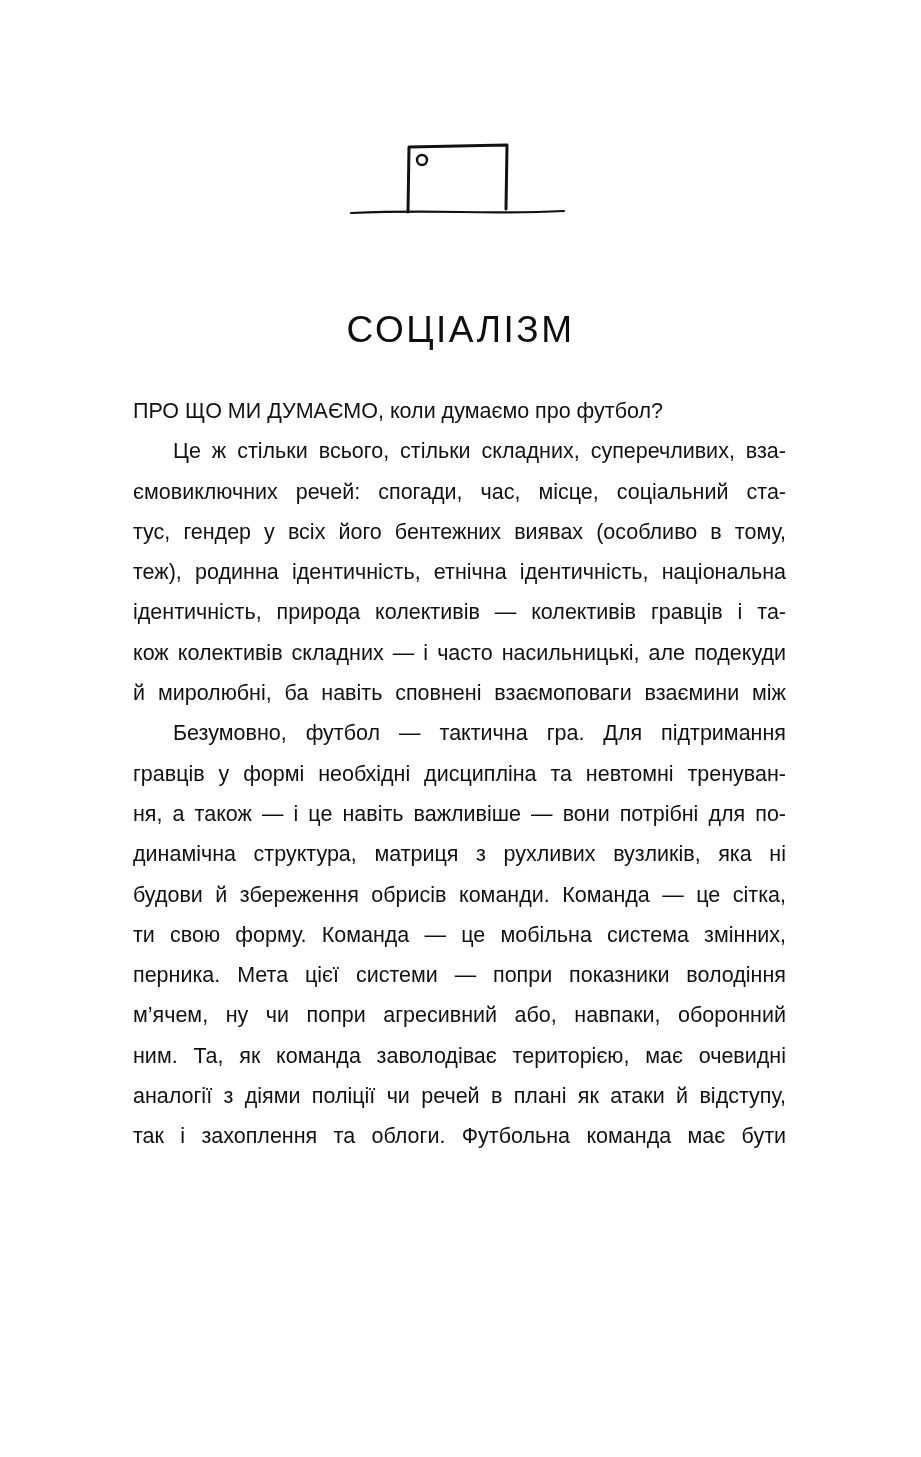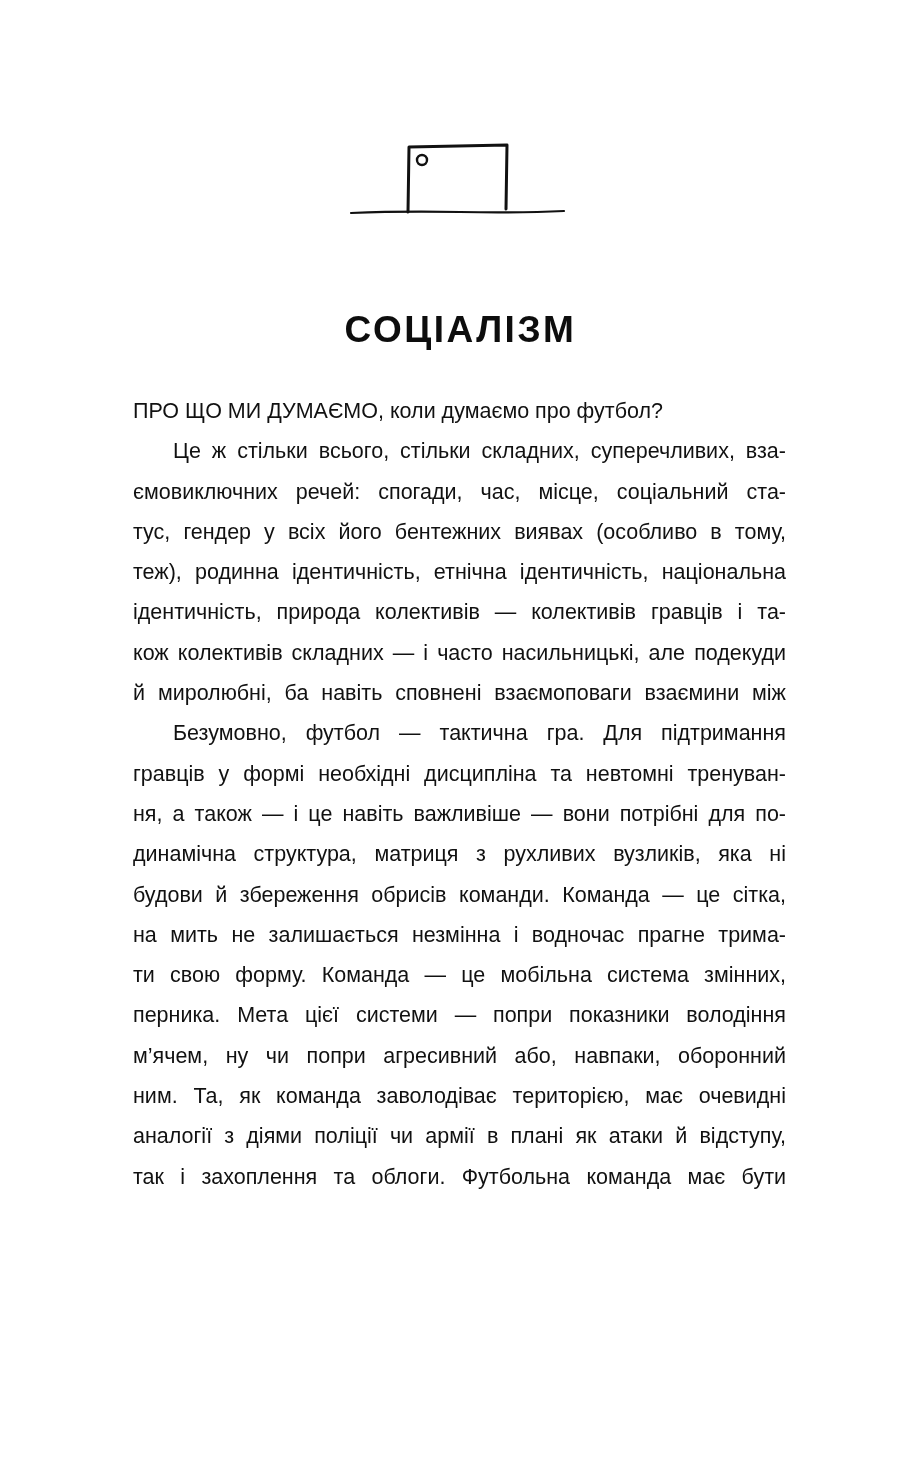--- a/index.html
+++ b/index.html
@@ -22,21 +22,21 @@
       width: 240px;
       height: 100px;
     }
     .chapter-title {
       position: absolute;
       left: 0;
       width: 921px;
       top: 282px;
       text-align: center;
       font-size: 37px;
-      font-weight: 700;
+      font-weight: 400;
       letter-spacing: 2.5px;
       line-height: 46px;
       color: #0d0d0d;
     }
     .text-block {
       position: absolute;
       left: 133px;
       top: 391px;
       width: 653px;
     }
@@ -88,22 +88,21 @@
     <span class="line">кож колективів складних — і часто насильницькі, але подекуди</span>
     <span class="line">й миролюбні, ба навіть сповнені взаємоповаги взаємини між</span>
   </div>
 
   <div>
     <span class="line indent">Безумовно, футбол — тактична гра. Для підтримання</span>
     <span class="line">гравців у формі необхідні дисципліна та невтомні тренуван-</span>
     <span class="line">ня, а також — і це навіть важливіше — вони потрібні для по-</span>
     <span class="line">динамічна структура, матриця з рухливих вузликів, яка ні</span>
     <span class="line">будови й збереження обрисів команди. Команда — це сітка,</span>
-    <span class="line">на мить не залишається незмінна і водночас прагне трима-</span>
     <span class="line">ти свою форму. Команда — це мобільна система змінних,</span>
     <span class="line">перника. Мета цієї системи — попри показники володіння</span>
     <span class="line">м’ячем, ну чи попри агресивний або, навпаки, оборонний</span>
     <span class="line">ним. Та, як команда заволодіває територією, має очевидні</span>
-    <span class="line">аналогії з діями поліції чи армії в плані як атаки й відступу,</span>
+    <span class="line">аналогії з діями поліції чи речей в плані як атаки й відступу,</span>
     <span class="line">так і захоплення та облоги. Футбольна команда має бути</span>
   </div>
 
 </div>
 
 </body></html>

